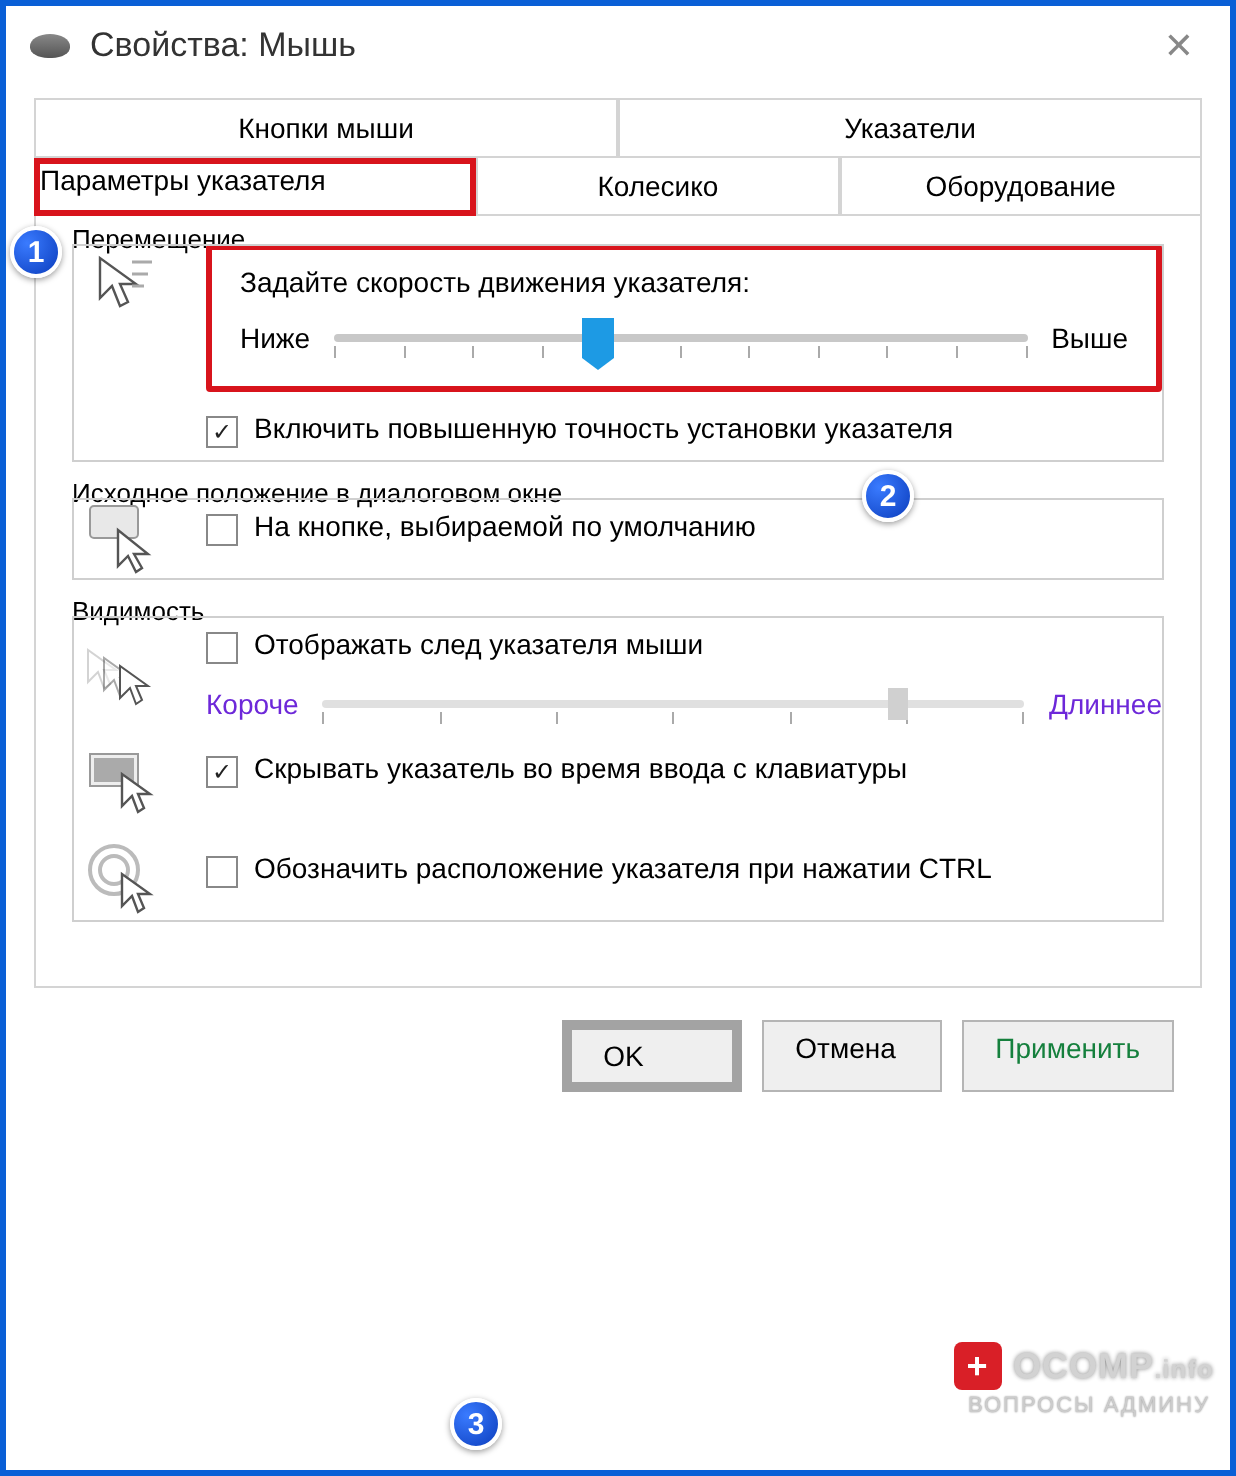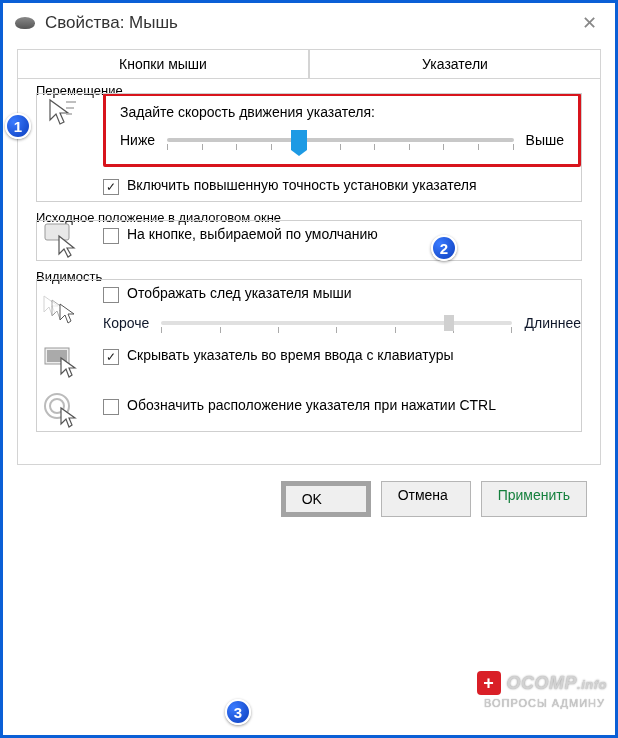--- a/index.html
+++ b/index.html
@@ -125,21 +125,21 @@
   border: 1px solid #888;
   background:#fff;
   flex-shrink:0;
   margin-top:2px;
   display:flex; align-items:center; justify-content:center;
   font-size: 12px;
   color:#222;
 }
 .checkbox.checked::after { content:"✓"; }
 
-.label-disabled { color:#0f172a; }
+.label-disabled { color:#6d28d9; }
 
 .buttons-row {
   display:flex;
   justify-content:flex-end;
   gap: 10px;
   padding: 16px 14px 4px 14px;
 }
 .btn {
   min-width: 90px;
   padding: 5px 16px;
@@ -174,21 +174,21 @@
 }
 .wm-plus {
   width:24px; height:24px;
   background:#d8141c;
   border-radius:4px;
   color:#fff;
   display:flex; align-items:center; justify-content:center;
   font-weight:bold;
   font-size:18px;
 }
-.wm-text { font-weight:bold; color:#d0d0d0; text-shadow:0 0 2px #888; font-size:18px; letter-spacing:.5px;font-style:italic; }
+.wm-text { font-weight:bold; color:#d0d0d0; text-shadow:0 0 2px #888; font-size:18px; letter-spacing:.5px; }
 .wm-text .info { color:#d0d0d0; font-size:13px; }
 .wm-sub { position:absolute; right:10px; bottom:26px; color:#ccc; font-size:11px; letter-spacing:1px; text-shadow:0 0 1px #888; }
 
 
 .ico { width:40px; height:40px; display:flex; align-items:center; justify-content:center; }
 svg { overflow:visible; }
 </style>
 </head>
 <body>
 
@@ -196,20 +196,27 @@
   <div class="title-icon"></div>
   <span>Свойства: Мышь</span>
   <span class="close-x">✕</span>
 </div>
 
 <div class="dialog-body">
 
   <div class="tabs-row">
     <div class="tab">Кнопки мыши</div>
     <div class="tab">Указатели</div>
+  </div>
+  <div class="tabs-row row2" style="position:relative;">
+    <span class="tab-wrap-highlight" style="flex:1.2; display:flex;">
+      <div class="tab active" style="flex:1;">Параметры указателя</div>
+    </span>
+    <div class="tab">Колесико</div>
+    <div class="tab">Оборудование</div>
   </div>
 
   <div class="tab-page">
 
     <div class="group group-wrap">
       <div class="group-title">Перемещение</div>
       <div class="group-box">
         <div class="row-flex">
           <div class="icon-col">
             <div class="ico">

